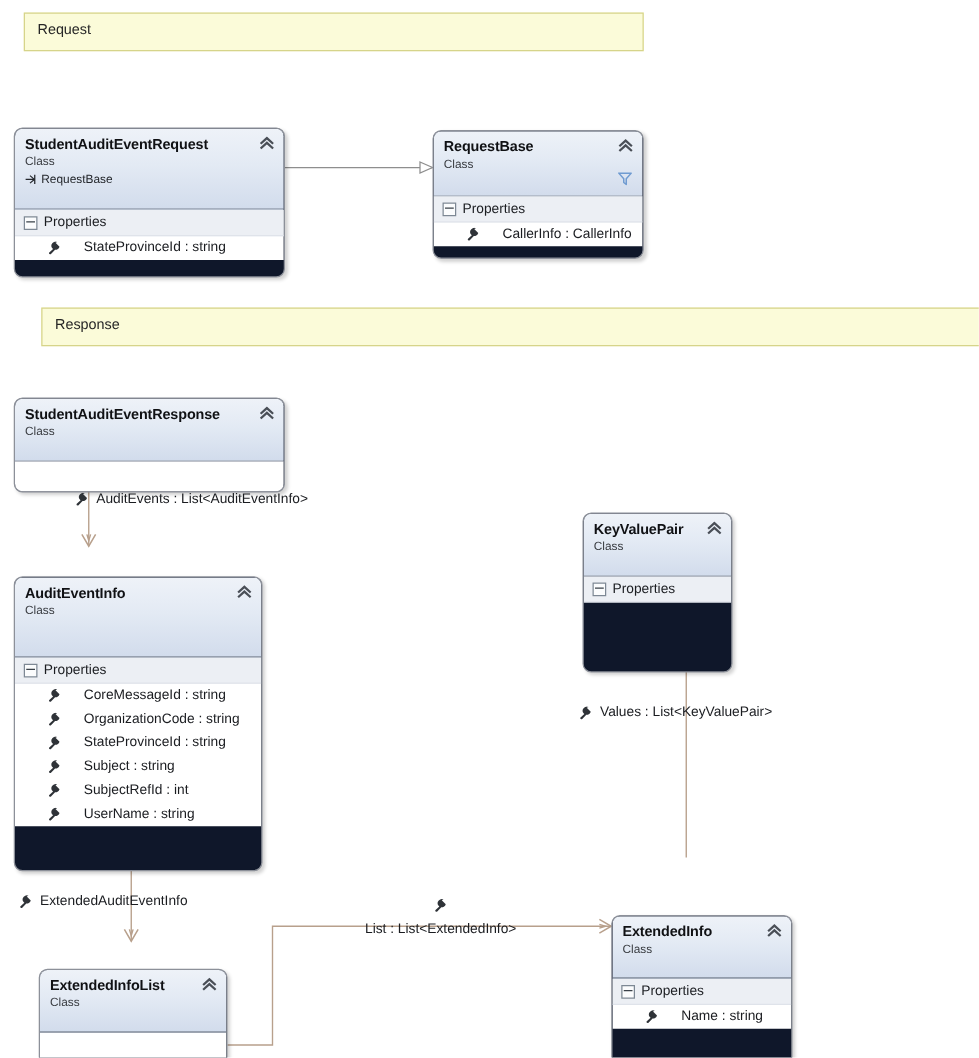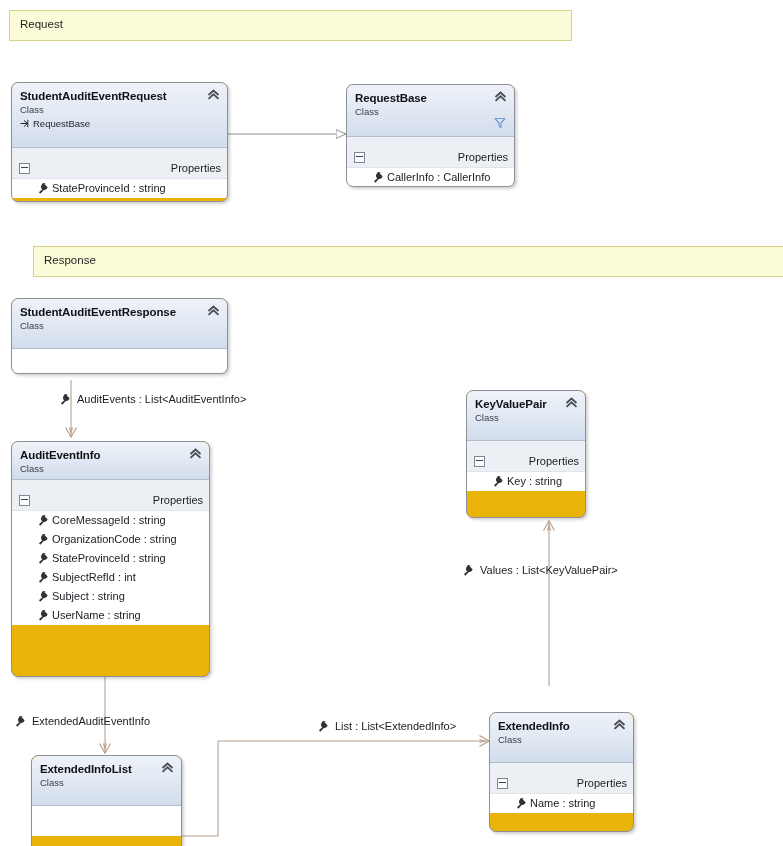--- a/index.html
+++ b/index.html
@@ -32,23 +32,24 @@
     font-size: 11.5px;
     color: #262626;
     line-height: 14px;
   }
   
   .cls {
     position: absolute;
     box-sizing: border-box;
     border: 1px solid #8c9099;
     border-radius: 7px;
-    background: #eab308;
+    background: #0f172a;
     box-shadow: 2px 2px 3px rgba(0,0,0,0.18);
     overflow: hidden;
+    margin-top: 20px;
   }
   .cls-head {
     position: relative;
     background: linear-gradient(to bottom, #eef2f8 0%, #e3eaf4 45%, #d2dcec 100%);
     border-bottom: 1px solid #b4bdcb;
     padding: 6px 8px 5px 8px;
     box-sizing: border-box;
   }
   .cls-name {
     font-weight: bold;
@@ -87,46 +88,45 @@
     width: 12px;
     height: 12px;
   }
   .cls-body {
     background: #ffffff;
   }
   .sec-head {
     display: flex;
     align-items: center;
     gap: 5px;
-    padding: 13px 6px 3px 7px;
+    padding: 3px 6px 3px 7px;
     background: #eceff4;
     border-bottom: 1px solid #dfe3ea;
     font-size: 11px;
     color: #1b1d21;
     line-height: 14px;
-    justify-content: space-between;
   }
   .pm {
     width: 9px; height: 9px;
     border: 1px solid #7d8894;
     background: #fbfcfd;
     position: relative;
     flex: 0 0 auto;
   }
   .pm::before {
     content: "";
     position: absolute;
     left: 1px; right: 1px; top: 3px;
     height: 1px;
     background: #3a4149;
   }
   .member {
     display: flex;
     align-items: center;
-    gap: 3px;
+    gap: 18px;
     padding: 1px 6px 1px 26px;
     font-size: 11px;
     line-height: 17px;
     color: #1a1c20;
     white-space: nowrap;
   }
   .wrench { width: 11px; height: 11px; flex: 0 0 auto; }
   .empty-body { height: 30px; background: #ffffff; }
   
   .conn-label {
@@ -168,21 +168,21 @@
 
   <g>
     <path d="M182,836 L218,836 L218,741 L489,741" fill="none" stroke="#b8a08c" stroke-width="1.1" marker-end="url(#openArrowBrown)"></path>
   </g>
 
   <g>
     <path d="M549,686 L549,521" fill="none" stroke="#b8a08c" stroke-width="1.1" marker-end="url(#openArrowBrown)"></path>
   </g>
 </svg>
 
-<div class="banner" style="left:9px; top:10px; width:563px; height:31px;">
+<div class="banner" style="left:19px; top:10px; width:496px; height:31px;">
   <span>Request</span>
 </div>
 
 <div class="banner" style="left:9px; top:246px; width:767px; height:31px;margin-left:24px;">
   <span>Response</span>
 </div>
 
 <div class="cls" style="left:11px; top:82px; width:217px; height:120px;">
   <div class="cls-head" style="height:65px;">
     <div class="cls-name">StudentAuditEventRequest</div>
@@ -244,21 +244,21 @@
     <div class="cls-kind">Class</div>
     <svg class="chev" viewBox="0 0 13 11">
       <path d="M1.5,6 L6.5,1.5 L11.5,6" fill="none" stroke="#4a4f57" stroke-width="1.8"></path>
       <path d="M1.5,9.8 L6.5,5.3 L11.5,9.8" fill="none" stroke="#4a4f57" stroke-width="1.8"></path>
     </svg>
   </div>
   <div class="cls-body empty-body"></div>
 </div>
 
 <div class="cls" style="left:11px; top:441px; width:199px; height:236px;">
-  <div class="cls-head" style="height:38px;">
+  <div class="cls-head" style="height:64px;">
     <div class="cls-name">AuditEventInfo</div>
     <div class="cls-kind">Class</div>
     <svg class="chev" viewBox="0 0 13 11">
       <path d="M1.5,6 L6.5,1.5 L11.5,6" fill="none" stroke="#4a4f57" stroke-width="1.8"></path>
       <path d="M1.5,9.8 L6.5,5.3 L11.5,9.8" fill="none" stroke="#4a4f57" stroke-width="1.8"></path>
     </svg>
   </div>
   <div class="cls-body">
     <div class="sec-head">
       <span class="pm"></span>
@@ -279,27 +279,27 @@
     <div class="member">
       <svg class="wrench" viewBox="0 0 11 11">
           <path d="M7.8,0.6 A3.3,3.3 0 1 0 9.6,4.3 L9.6,4.3 L6.4,1.1 Z M6.2,4.6 L1.2,9.1 A1.2,1.2 0 0 0 2.6,10.4 L7.2,5.6 Z" fill="#2f3338"></path>
         </svg>
       <span>StateProvinceId : string</span>
     </div>
     <div class="member">
       <svg class="wrench" viewBox="0 0 11 11">
           <path d="M7.8,0.6 A3.3,3.3 0 1 0 9.6,4.3 L9.6,4.3 L6.4,1.1 Z M6.2,4.6 L1.2,9.1 A1.2,1.2 0 0 0 2.6,10.4 L7.2,5.6 Z" fill="#2f3338"></path>
         </svg>
+      <span>Subject : string</span>
+    </div>
+    <div class="member">
+      <svg class="wrench" viewBox="0 0 11 11">
+          <path d="M7.8,0.6 A3.3,3.3 0 1 0 9.6,4.3 L9.6,4.3 L6.4,1.1 Z M6.2,4.6 L1.2,9.1 A1.2,1.2 0 0 0 2.6,10.4 L7.2,5.6 Z" fill="#2f3338"></path>
+        </svg>
       <span>SubjectRefId : int</span>
-    </div>
-    <div class="member">
-      <svg class="wrench" viewBox="0 0 11 11">
-          <path d="M7.8,0.6 A3.3,3.3 0 1 0 9.6,4.3 L9.6,4.3 L6.4,1.1 Z M6.2,4.6 L1.2,9.1 A1.2,1.2 0 0 0 2.6,10.4 L7.2,5.6 Z" fill="#2f3338"></path>
-        </svg>
-      <span>Subject : string</span>
     </div>
     <div class="member">
       <svg class="wrench" viewBox="0 0 11 11">
           <path d="M7.8,0.6 A3.3,3.3 0 1 0 9.6,4.3 L9.6,4.3 L6.4,1.1 Z M6.2,4.6 L1.2,9.1 A1.2,1.2 0 0 0 2.6,10.4 L7.2,5.6 Z" fill="#2f3338"></path>
         </svg>
       <span>UserName : string</span>
     </div>
   </div>
 </div>
 
@@ -310,26 +310,20 @@
     <svg class="chev" viewBox="0 0 13 11">
       <path d="M1.5,6 L6.5,1.5 L11.5,6" fill="none" stroke="#4a4f57" stroke-width="1.8"></path>
       <path d="M1.5,9.8 L6.5,5.3 L11.5,9.8" fill="none" stroke="#4a4f57" stroke-width="1.8"></path>
     </svg>
   </div>
   <div class="cls-body">
     <div class="sec-head">
       <span class="pm"></span>
       <span>Properties</span>
     </div>
-    <div class="member">
-      <svg class="wrench" viewBox="0 0 11 11">
-          <path d="M7.8,0.6 A3.3,3.3 0 1 0 9.6,4.3 L9.6,4.3 L6.4,1.1 Z M6.2,4.6 L1.2,9.1 A1.2,1.2 0 0 0 2.6,10.4 L7.2,5.6 Z" fill="#2f3338"></path>
-        </svg>
-      <span>Key : string</span>
-    </div>
   </div>
 </div>
 
 <div class="cls" style="left:489px; top:712px; width:145px; height:120px;">
   <div class="cls-head" style="height:50px;">
     <div class="cls-name">ExtendedInfo</div>
     <div class="cls-kind">Class</div>
     <svg class="chev" viewBox="0 0 13 11">
       <path d="M1.5,6 L6.5,1.5 L11.5,6" fill="none" stroke="#4a4f57" stroke-width="1.8"></path>
       <path d="M1.5,9.8 L6.5,5.3 L11.5,9.8" fill="none" stroke="#4a4f57" stroke-width="1.8"></path>
@@ -368,21 +362,21 @@
   <span>AuditEvents : List&lt;AuditEventInfo&gt;</span>
 </div>
 
 <div class="conn-label" style="left:15px; top:714px;">
   <svg class="wrench" viewBox="0 0 11 11">
       <path d="M7.8,0.6 A3.3,3.3 0 1 0 9.6,4.3 L9.6,4.3 L6.4,1.1 Z M6.2,4.6 L1.2,9.1 A1.2,1.2 0 0 0 2.6,10.4 L7.2,5.6 Z" fill="#2f3338"></path>
     </svg>
   <span>ExtendedAuditEventInfo</span>
 </div>
 
-<div class="conn-label" style="left:318px; top:719px;">
+<div class="conn-label" style="left:292px; top:719px;flex-direction:column;">
   <svg class="wrench" viewBox="0 0 11 11">
       <path d="M7.8,0.6 A3.3,3.3 0 1 0 9.6,4.3 L9.6,4.3 L6.4,1.1 Z M6.2,4.6 L1.2,9.1 A1.2,1.2 0 0 0 2.6,10.4 L7.2,5.6 Z" fill="#2f3338"></path>
     </svg>
   <span>List : List&lt;ExtendedInfo&gt;</span>
 </div>
 
 <div class="conn-label" style="left:463px; top:563px;">
   <svg class="wrench" viewBox="0 0 11 11">
       <path d="M7.8,0.6 A3.3,3.3 0 1 0 9.6,4.3 L9.6,4.3 L6.4,1.1 Z M6.2,4.6 L1.2,9.1 A1.2,1.2 0 0 0 2.6,10.4 L7.2,5.6 Z" fill="#2f3338"></path>
     </svg>

